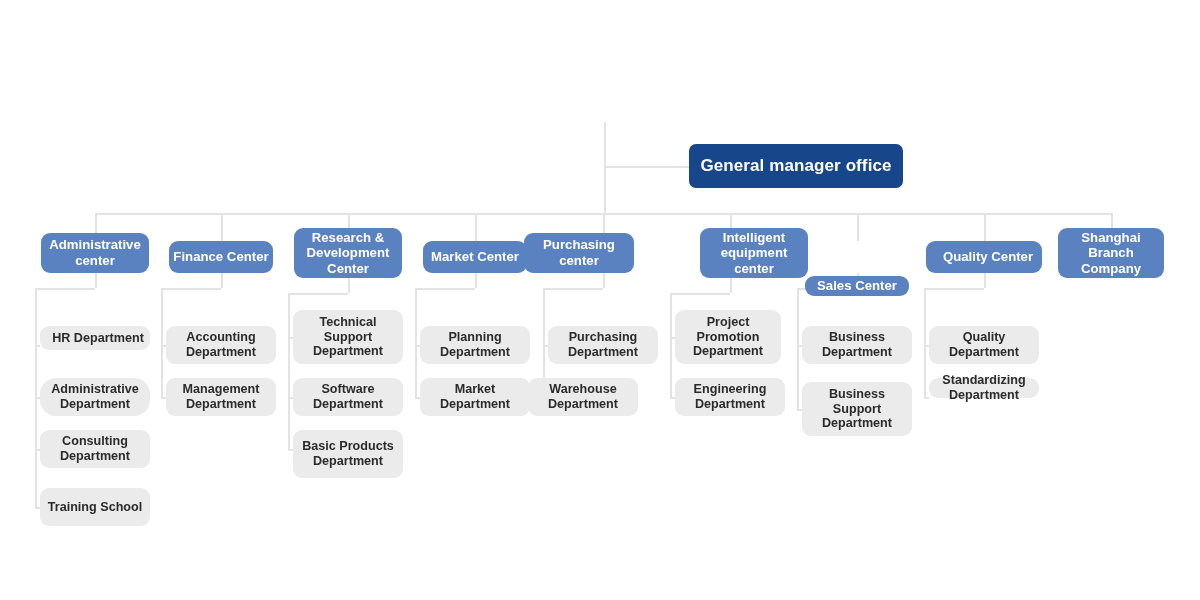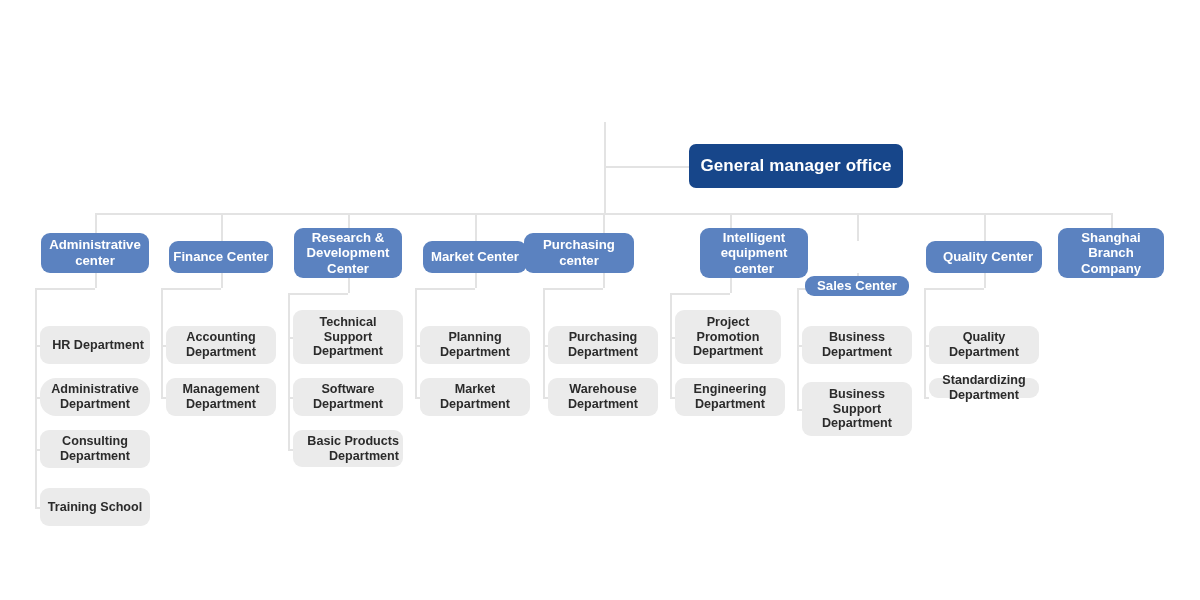--- a/index.html
+++ b/index.html
@@ -130,21 +130,21 @@
 
 
   <div class="node lvl0" style="left:689px; top:144px; width:214px; height:44px;">
     <span>General manager office</span>
   </div>
 
   <div id="nodes">
       <div class="node lvl1" style="left: 41px; top: 233px; width: 108px; height: 40px;">
         <span>Administrative center</span>
       </div>
-      <div class="node lvl2" style="left: 40px; top: 326px; width: 110px; height: 38px; padding-left: 6px;">
+      <div class="node lvl2" style="left: 40px; top: 326px; width: 110px; height: 24px; padding-left: 6px;">
         <span>HR Department</span>
       </div>
       <div class="node lvl2" style="left: 40px; top: 378px; width: 110px; height: 38px; border-radius: 16px;">
         <span>Administrative Department</span>
       </div>
       <div class="node lvl2" style="left: 40px; top: 430px; width: 110px; height: 38px;">
         <span>Consulting Department</span>
       </div>
       <div class="node lvl2" style="left: 40px; top: 488px; width: 110px; height: 38px;">
         <span>Training School</span>
@@ -160,39 +160,39 @@
       </div>
       <div class="node lvl1" style="left: 294px; top: 228px; width: 108px; height: 50px;">
         <span>Research &amp; Development Center</span>
       </div>
       <div class="node lvl2" style="left: 293px; top: 310px; width: 110px; height: 54px;">
         <span>Technical Support Department</span>
       </div>
       <div class="node lvl2" style="left: 293px; top: 378px; width: 110px; height: 38px;">
         <span>Software Department</span>
       </div>
-      <div class="node lvl2" style="left: 293px; top: 430px; width: 110px; height: 37px; text-align: right;">
+      <div class="node lvl2" style="left: 293px; top: 430px; width: 110px; height: 48px;">
         <span>Basic Products Department</span>
       </div>
       <div class="node lvl1" style="left: 423px; top: 241px; width: 104px; height: 32px;">
         <span>Market Center</span>
       </div>
       <div class="node lvl2" style="left: 420px; top: 326px; width: 110px; height: 38px;">
         <span>Planning Department</span>
       </div>
       <div class="node lvl2" style="left: 420px; top: 378px; width: 110px; height: 38px;">
         <span>Market Department</span>
       </div>
       <div class="node lvl1" style="left: 524px; top: 233px; width: 110px; height: 40px;">
         <span>Purchasing center</span>
       </div>
       <div class="node lvl2" style="left: 548px; top: 326px; width: 110px; height: 38px;">
         <span>Purchasing Department</span>
       </div>
-      <div class="node lvl2" style="left: 548px; top: 378px; width: 110px; height: 38px;">
+      <div class="node lvl2" style="left: 528px; top: 378px; width: 110px; height: 38px;">
         <span>Warehouse Department</span>
       </div>
       <div class="node lvl1" style="left: 676px; top: 228px; width: 108px; height: 50px; margin-left: 24px;">
         <span>Intelligent equipment center</span>
       </div>
       <div class="node lvl2" style="left: 675px; top: 310px; width: 106px; height: 54px;">
         <span>Project Promotion Department</span>
       </div>
       <div class="node lvl2" style="left: 675px; top: 378px; width: 110px; height: 38px;">
         <span>Engineering Department</span>

